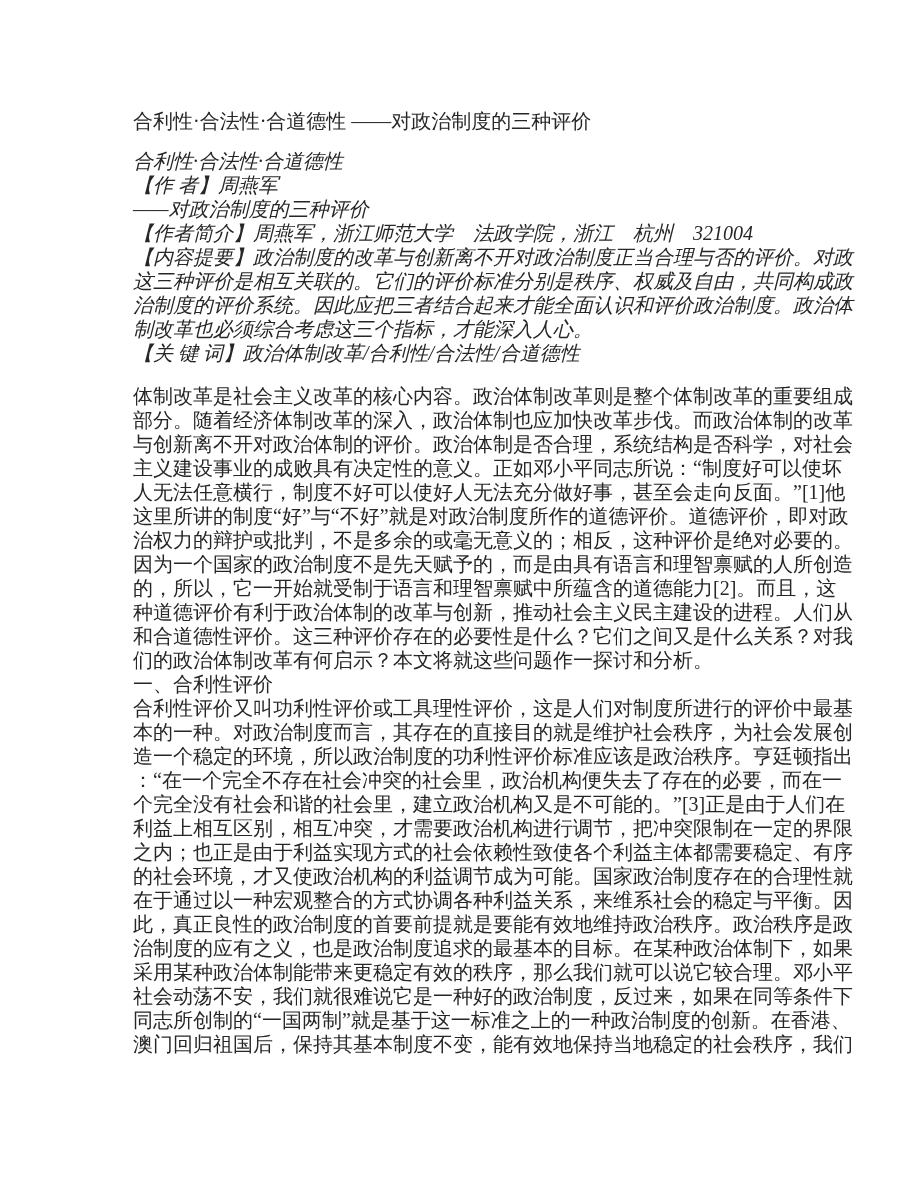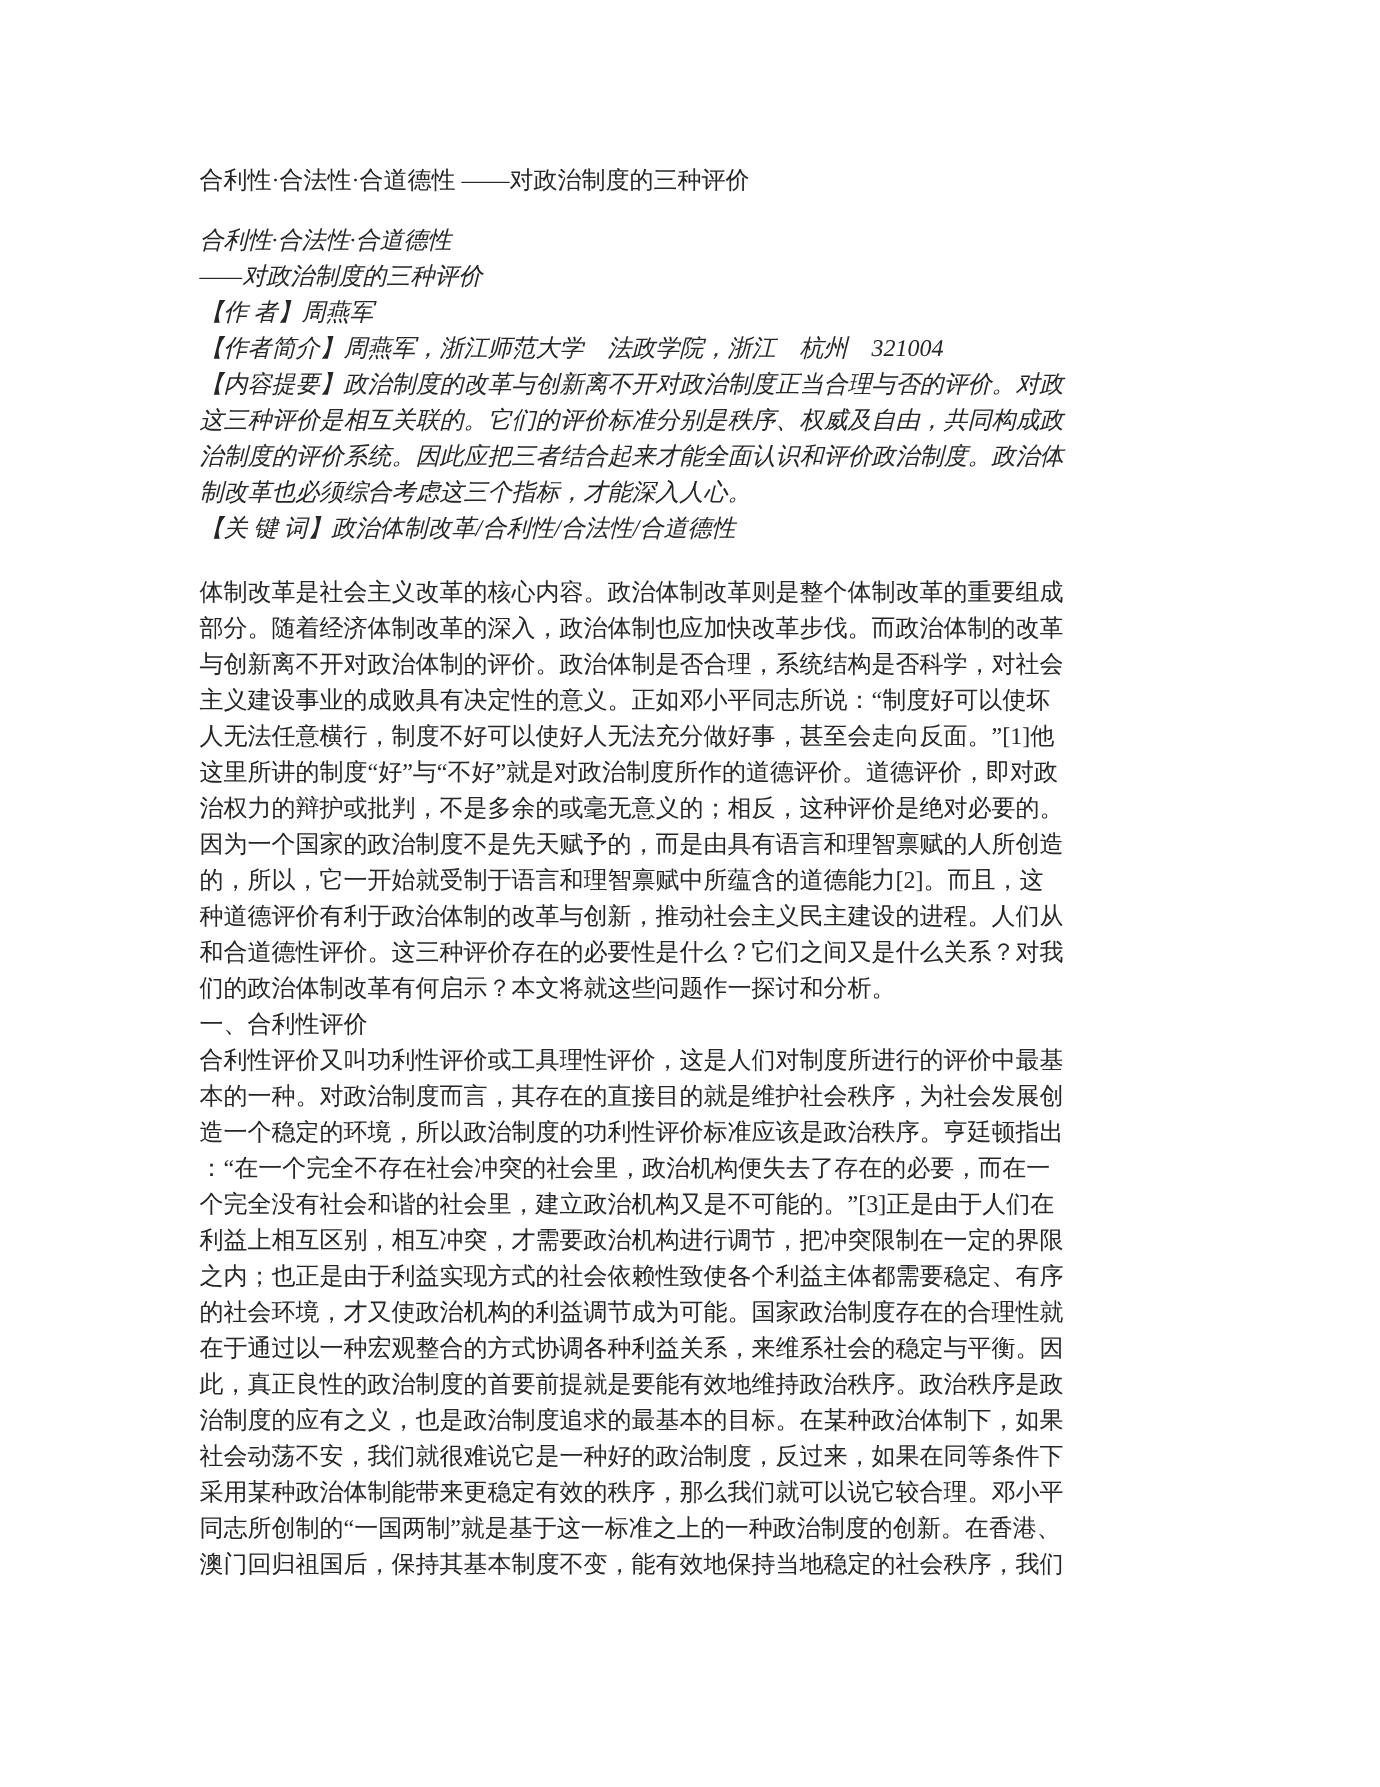--- a/index.html
+++ b/index.html
@@ -16,41 +16,41 @@
     font-family: "Liberation Serif", "DejaVu Serif", serif;
     color: #262626;
   }
   .textblock {
     position: absolute;
     left: 133px;
   }
   .line {
     height: 24px;
     line-height: 24px;
-    font-size: 16px;
+    font-size: 20px;
     white-space: pre;
     letter-spacing: 0;
   }
   #title-block   { top: 109px; }
   #meta-block    { top: 149px; font-style: italic; }
   #body-block    { top: 384px; }
 </style>
 </head>
 <body>
 
 <div class="page" style="background: rgb(255, 255, 255); color: rgb(38, 38, 38);">
 
   <div id="title-block" class="textblock">
     <div class="line">合利性·合法性·合道德性 ——对政治制度的三种评价</div>
   </div>
 
   <div id="meta-block" class="textblock">
       <div class="line">合利性·合法性·合道德性</div>
+      <div class="line">【作 者】周燕军</div>
       <div class="line">——对政治制度的三种评价</div>
-      <div class="line">【作 者】周燕军</div>
       <div class="line">【作者简介】周燕军，浙江师范大学　法政学院，浙江　杭州　321004</div>
       <div class="line">【内容提要】政治制度的改革与创新离不开对政治制度正当合理与否的评价。对政</div>
       <div class="line">这三种评价是相互关联的。它们的评价标准分别是秩序、权威及自由，共同构成政</div>
       <div class="line">治制度的评价系统。因此应把三者结合起来才能全面认识和评价政治制度。政治体</div>
       <div class="line">制改革也必须综合考虑这三个指标，才能深入人心。</div>
       <div class="line">【关 键 词】政治体制改革/合利性/合法性/合道德性</div>
     </div>
 
   <div id="body-block" class="textblock">
       <div class="line">体制改革是社会主义改革的核心内容。政治体制改革则是整个体制改革的重要组成</div>
@@ -70,19 +70,19 @@
       <div class="line">本的一种。对政治制度而言，其存在的直接目的就是维护社会秩序，为社会发展创</div>
       <div class="line">造一个稳定的环境，所以政治制度的功利性评价标准应该是政治秩序。亨廷顿指出</div>
       <div class="line">：“在一个完全不存在社会冲突的社会里，政治机构便失去了存在的必要，而在一</div>
       <div class="line">个完全没有社会和谐的社会里，建立政治机构又是不可能的。”[3]正是由于人们在</div>
       <div class="line">利益上相互区别，相互冲突，才需要政治机构进行调节，把冲突限制在一定的界限</div>
       <div class="line">之内；也正是由于利益实现方式的社会依赖性致使各个利益主体都需要稳定、有序</div>
       <div class="line">的社会环境，才又使政治机构的利益调节成为可能。国家政治制度存在的合理性就</div>
       <div class="line">在于通过以一种宏观整合的方式协调各种利益关系，来维系社会的稳定与平衡。因</div>
       <div class="line">此，真正良性的政治制度的首要前提就是要能有效地维持政治秩序。政治秩序是政</div>
       <div class="line">治制度的应有之义，也是政治制度追求的最基本的目标。在某种政治体制下，如果</div>
+      <div class="line">采用某种政治体制能带来更稳定有效的秩序，那么我们就可以说它较合理。邓小平</div>
       <div class="line">社会动荡不安，我们就很难说它是一种好的政治制度，反过来，如果在同等条件下</div>
-      <div class="line">采用某种政治体制能带来更稳定有效的秩序，那么我们就可以说它较合理。邓小平</div>
       <div class="line">同志所创制的“一国两制”就是基于这一标准之上的一种政治制度的创新。在香港、</div>
       <div class="line">澳门回归祖国后，保持其基本制度不变，能有效地保持当地稳定的社会秩序，我们</div>
     </div>
 
 </div>
 
 </body></html>

